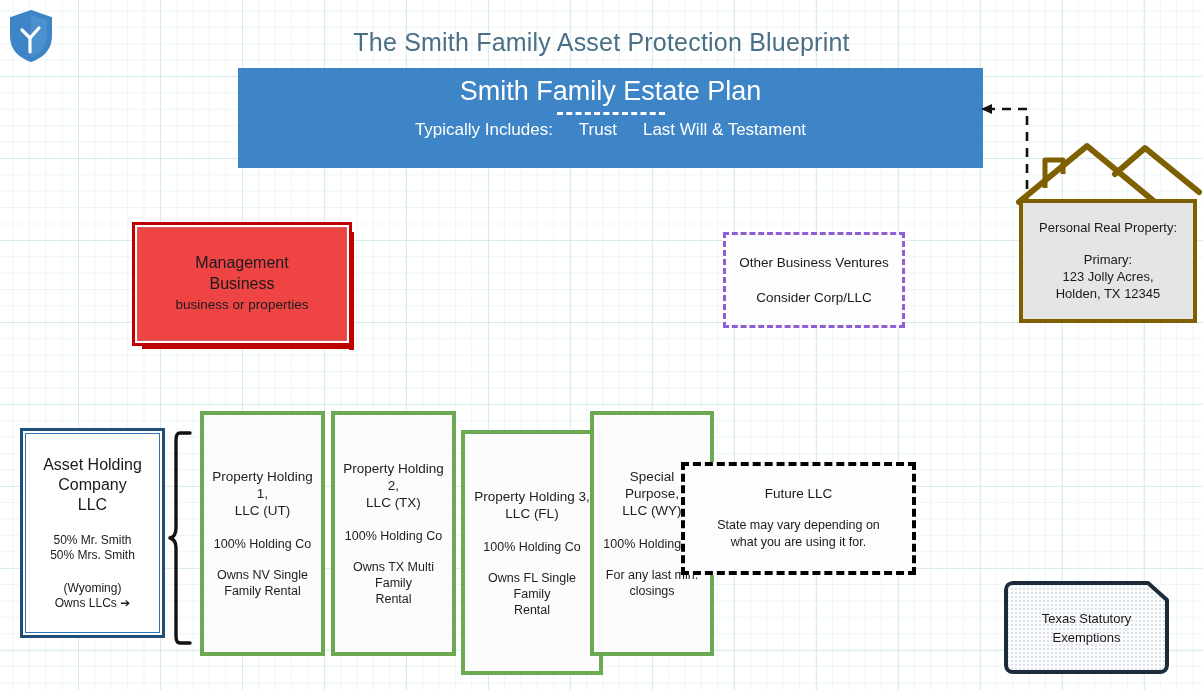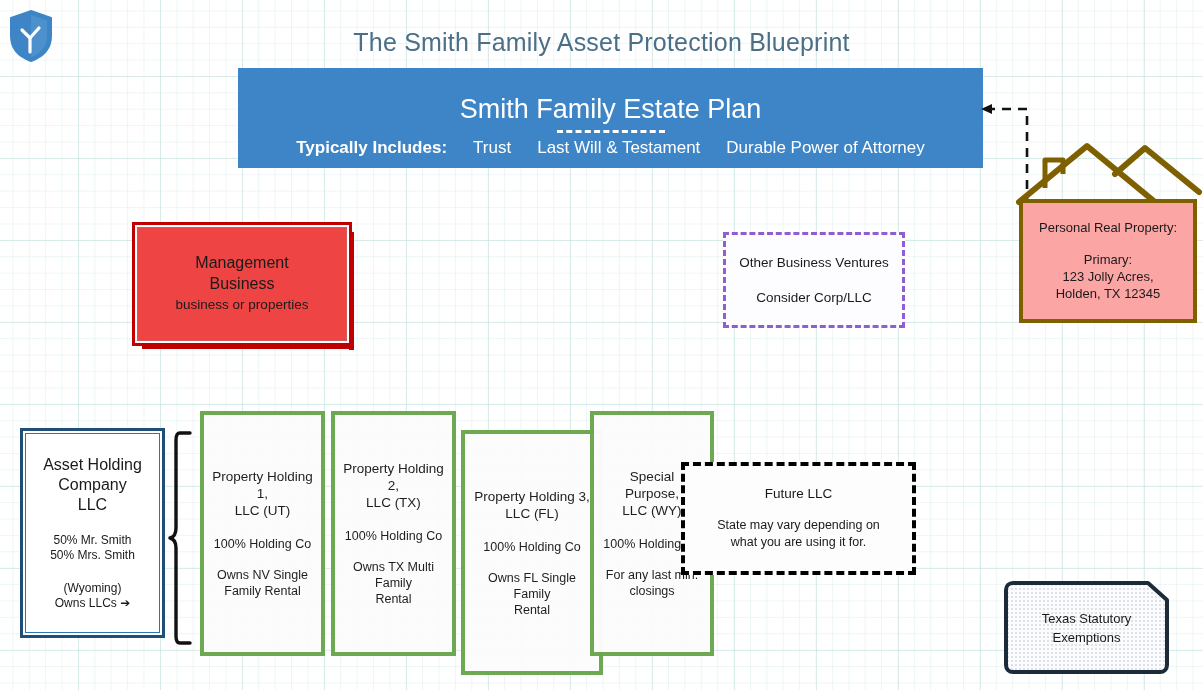--- a/index.html
+++ b/index.html
@@ -38,32 +38,32 @@
     letter-spacing: 0.2px;
   }
 
   
   #banner {
     left: 238px; top: 68px; width: 745px; height: 100px;
     background: #3d85c6;
     color: #ffffff;
     display: flex; flex-direction: column;
     align-items: center; justify-content: flex-start;
-    padding-top: 24px;
+    padding-top: 6px;
   }
   #banner-title { font-size: 27px; line-height: 34px; font-weight: 400; }
   #banner-divider {
     width: 108px; height: 0; margin: 4px 0 5px 0;
     border-top: 3px dashed #ffffff;
   }
   #banner-items {
     display: flex; flex-direction: row; align-items: center;
     gap: 26px; font-size: 17px; white-space: nowrap;
   }
-  #banner-items .bi-label { font-weight: 700; }
+  #banner-items .bi-label { font-weight: 400; }
 
   
   #mgmt-box {
     left: 132px; top: 222px; width: 220px; height: 124px;
     background: #ef4444;
     border: 3px solid #c00000;
     box-shadow: inset 0 0 0 2px #ffffff, inset 0 0 0 3px #d9565c;
     display: flex; flex-direction: column;
     align-items: center; justify-content: center;
     text-align: center; color: #1a1a1a;
@@ -84,21 +84,21 @@
     text-align: center; color: #1a1a1a;
   }
   #obv-box .t1 { font-size: 13.5px; }
   #obv-box .t2 { font-size: 13.5px; margin-top: 20px; }
 
   
   #house { left: 1015px; top: 140px; width: 188px; height: 190px; }
   #house-box {
     left: 1019px; top: 199px; width: 178px; height: 124px;
     border: 4px solid #7f6000;
-    background: #fca5a5;
+    background: #e5e5e5;
     display: flex; flex-direction: column;
     align-items: center; justify-content: center;
     text-align: center; color: #1a1a1a;
   }
   #house-box .t1 { font-size: 13px; }
   #house-box .t2 { font-size: 13px; margin-top: 16px; line-height: 17px; }
 
   
   #house-connector { left: 975px; top: 95px; width: 60px; height: 115px; }
 
@@ -174,21 +174,20 @@
 
 <div id="page-title" class="abs">The Smith Family Asset Protection Blueprint</div>
 
 <div id="banner" class="abs">
   <div id="banner-title">Smith Family Estate Plan</div>
   <div id="banner-divider"></div>
   <div id="banner-items">
     <span class="bi-label">Typically Includes:</span>
     <span>Trust</span>
     <span>Last Will &amp; Testament</span>
-    <span>Durable Power of Attorney</span>
   </div>
 </div>
 
 <div id="mgmt-shadow-r" class="abs"></div>
 <div id="mgmt-shadow-b" class="abs"></div>
 <div id="mgmt-box" class="abs">
   <div class="t1">Management</div>
   <div class="t1">Business</div>
   <div class="t2" style="margin-top:0">business or properties</div>
 </div>

